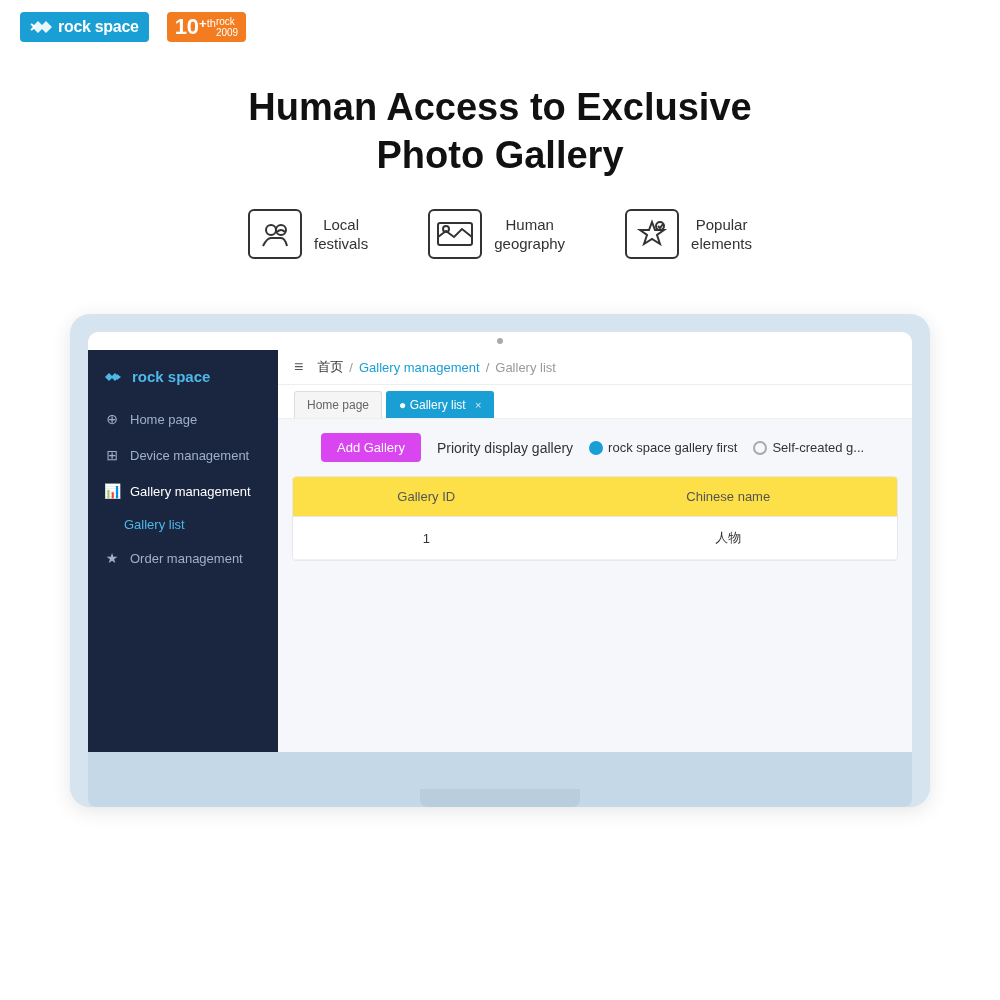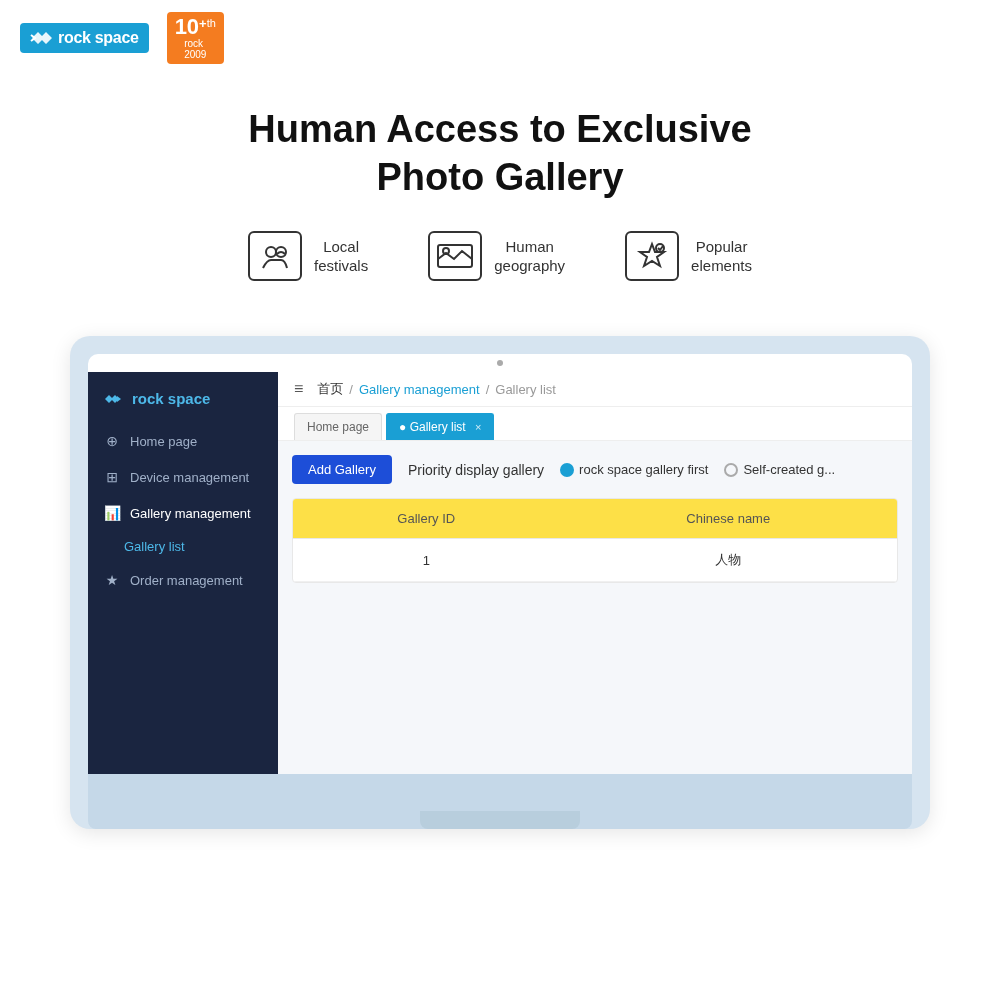--- a/index.html
+++ b/index.html
@@ -39,21 +39,21 @@
       height: 18px;
       fill: white;
     }
     .anniversary-badge {
       background: #f47c20;
       color: #fff;
       border-radius: 4px;
       padding: 4px 8px;
       margin-left: 8px;
       display: flex;
-      flex-direction: column;
+      flex-direction: row;
       align-items: center;
       line-height: 1.2;
       font-size: 11px;
     }
 
     
     .hero-section {
       text-align: center;
       padding: 30px 20px 20px;
     }
@@ -255,28 +255,29 @@
     .content-area {
       padding: 14px;
     }
     .action-bar {
       display: flex;
       align-items: center;
       gap: 16px;
       margin-bottom: 14px;
     }
     .add-gallery-btn {
-      background: #1d4ed8;
+      background: #d946ef;
       color: #fff;
       border: none;
       padding: 7px 16px;
       border-radius: 4px;
       font-size: 13px;
       cursor: pointer;
       font-weight: 500;
+      margin-left: 29px;
     }
     .priority-label {
       font-size: 14px;
       color: #333;
     }
     .radio-option {
       display: flex;
       align-items: center;
       gap: 5px;
       font-size: 13px;

